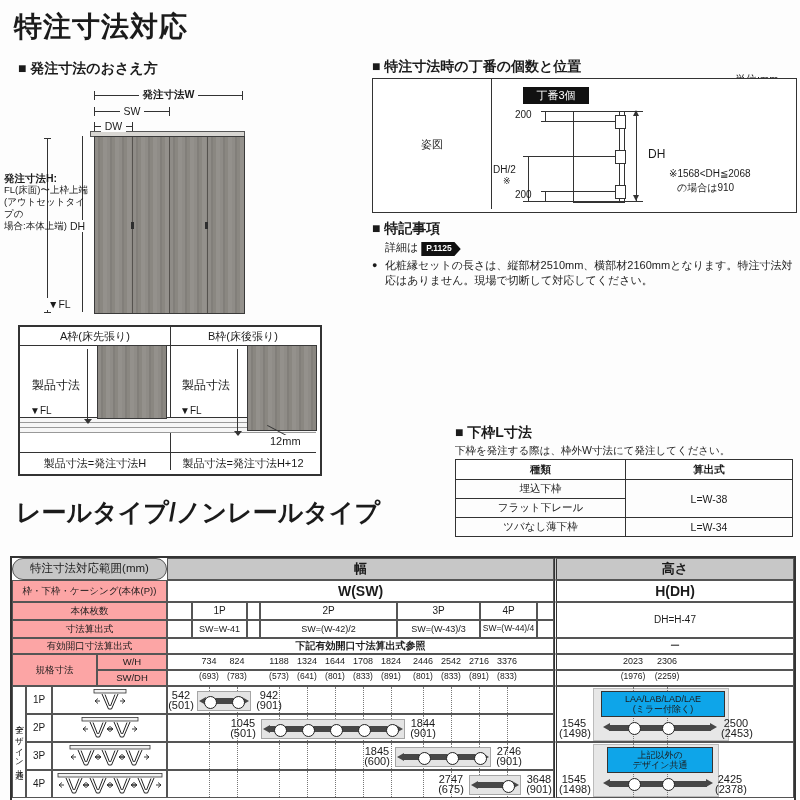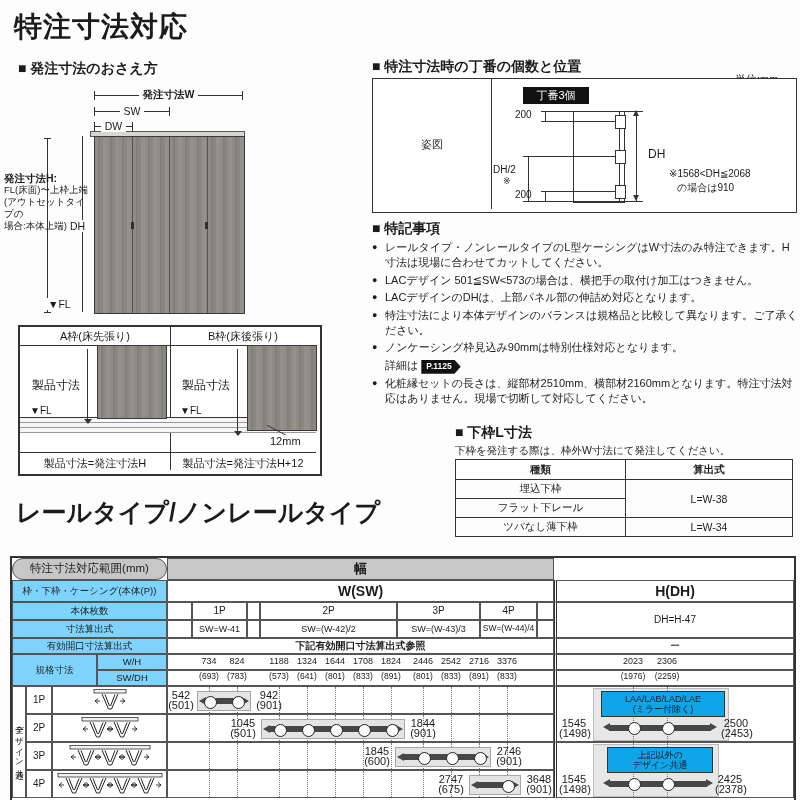--- a/index.html
+++ b/index.html
@@ -52,21 +52,21 @@
   .ltable{position:absolute;left:455px;top:459px;width:338px;border-collapse:collapse;font-size:10.5px;}
   .ltable td{border:1px solid #333;height:18px;text-align:center;padding:0;}
   .ltable .h td{font-weight:bold;height:19px;background:#fff;}
 
   
   #spec-table{position:absolute;left:10px;top:556px;width:782px;height:242px;border:2px solid #333;background:#fff;}
   .tc{position:absolute;box-sizing:border-box;border:1px solid #555;background:#fff;
       display:flex;align-items:center;justify-content:center;text-align:center;
       font-size:10px;line-height:1.15;overflow:visible;}
   .hdr-dark{background:#c7c7c7;font-size:11.5px;}
-  .hdr-lite{background:#7dd3fc;font-size:9.5px;}
+  .hdr-lite{background:#fca5a5;font-size:9.5px;}
   .b13{font-size:13px;font-weight:bold;}
   .b15{font-size:14px;font-weight:bold;}
   .f9{font-size:9px;} .f85{font-size:8.5px;} .bold{font-weight:bold;}
   .dbl{border-left:3px double #333;}
   .gl{position:absolute;top:0;bottom:0;width:0;border-left:1px dotted #777;}
   .std{position:absolute;width:36px;top:1px;text-align:center;font-size:9px;}
   .bbox{position:absolute;background:#e4e4e4;border:1px solid #a5a5a5;box-sizing:border-box;}
   .arr{position:absolute;height:9px;}
   .arr .mid{position:absolute;left:6px;right:6px;top:1.5px;height:6px;background:#474747;}
   .arr::before{content:"";position:absolute;left:0;top:0;border-top:4.5px solid transparent;
@@ -198,27 +198,20 @@
   <div class="abs" style="left:273px;top:68px;font-size:12px;background:#fff;padding:0 2px;">DH</div>
 
   <div class="abs" style="left:296px;top:88px;font-size:10px;line-height:14px;">
     <div>※1568&lt;DH≦2068</div>
     <div style="padding-left:8px;">の場合は910</div>
   </div>
 </div>
 
 <div class="sec-h" style="left:372px;top:220px;">■ 特記事項</div>
 <div class="notes">
-  <ul>
-    <li>レールタイプ・ノンレールタイプのL型ケーシングはW寸法のみ特注できます。H寸法は現場に合わせてカットしてください。</li>
-    <li>LACデザイン 501≦SW&lt;573の場合は、横把手の取付け加工はつきません。</li>
-    <li>LACデザインのDHは、上部パネル部の伸詰め対応となります。</li>
-    <li>特注寸法により本体デザインのバランスは規格品と比較して異なります。ご了承ください。</li>
-    <li>ノンケーシング枠見込み90mmは特別仕様対応となります。</li>
-  </ul>
   <div style="padding-left:13px;margin-bottom:2px;">
     <span>詳細は</span>
     <span class="pref">P.1125</span>
   </div>
   <ul>
     <li>化粧縁セットの長さは、縦部材2510mm、横部材2160mmとなります。特注寸法対応はありません。現場で切断して対応してください。</li>
   </ul>
 </div>
 
 <div class="sec-h" style="left:455px;top:424px;">■ 下枠L寸法</div>
@@ -241,20 +234,21 @@
     <td>L=W-34</td>
   </tr>
 </tbody>
   </table>
 
 <div class="big-h">レールタイプ/ノンレールタイプ</div>
 
 <div id="spec-table">
     <div class="tc hdr-dark" style="left: 0px; top: 0px; width: 155px; height: 22px; border-radius: 11px;">特注寸法対応範囲(mm)</div>
     <div class="tc hdr-dark b13" style="left: 155px; top: 0px; width: 387px; height: 22px;">幅</div>
+    <div class="tc hdr-dark b13 dbl" style="left: 542px; top: 0px; width: 240px; height: 22px;">高さ</div>
     <div class="tc hdr-lite" style="left: 0px; top: 22px; width: 155px; height: 22px;">枠・下枠・ケーシング(本体(P))</div>
     <div class="tc b15" style="left: 155px; top: 22px; width: 387px; height: 22px;">W(SW)</div>
     <div class="tc b15 dbl" style="left: 542px; top: 22px; width: 240px; height: 22px;">H(DH)</div>
     <div class="tc hdr-lite" style="left: 0px; top: 44px; width: 155px; height: 18px;">本体枚数</div>
     <div class="tc " style="left: 155px; top: 44px; width: 25px; height: 18px;"></div>
     <div class="tc " style="left: 180px; top: 44px; width: 55px; height: 18px;">1P</div>
     <div class="tc " style="left: 235px; top: 44px; width: 13px; height: 18px;"></div>
     <div class="tc " style="left: 248px; top: 44px; width: 137px; height: 18px;">2P</div>
     <div class="tc " style="left: 385px; top: 44px; width: 83px; height: 18px;">3P</div>
     <div class="tc " style="left: 468px; top: 44px; width: 57px; height: 18px;">4P</div>

